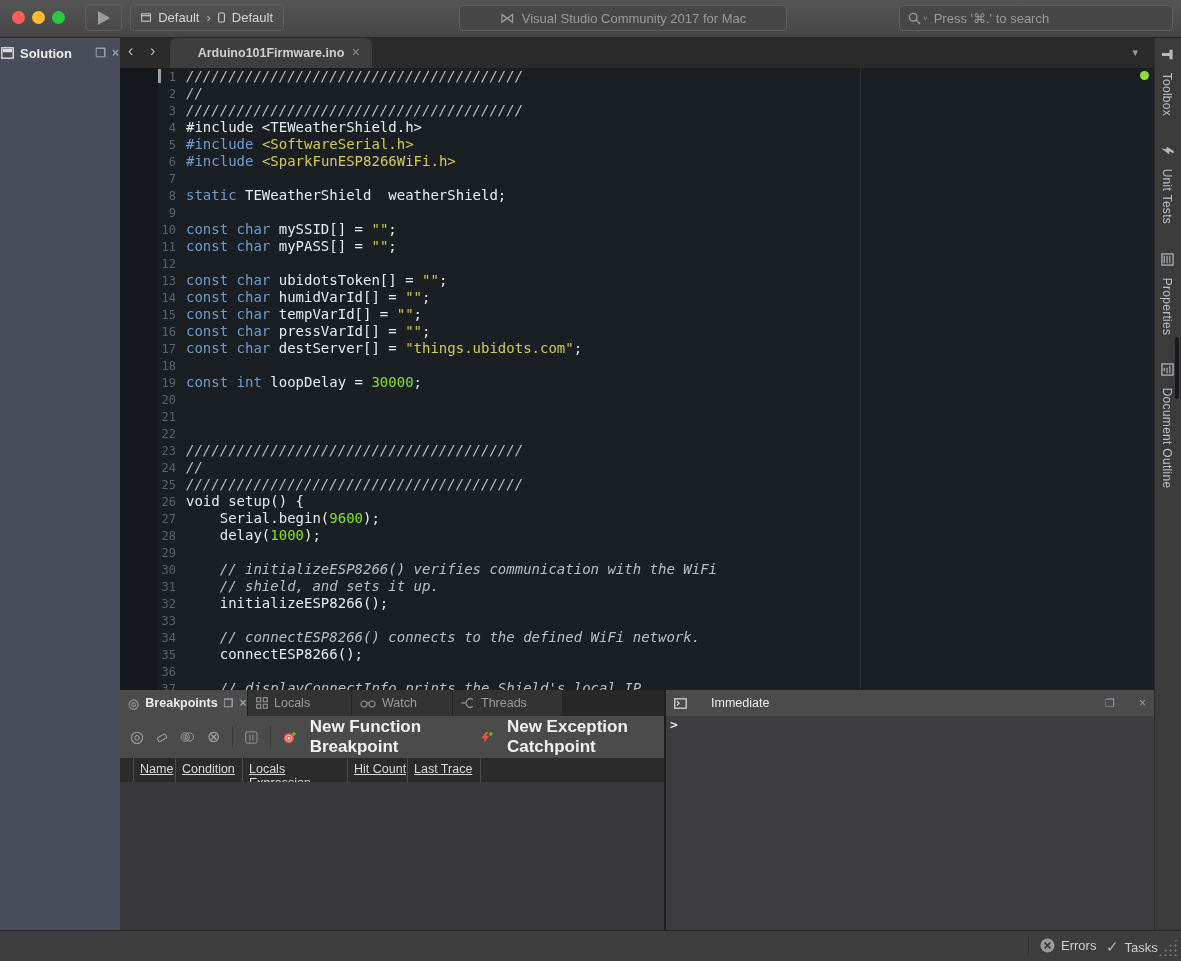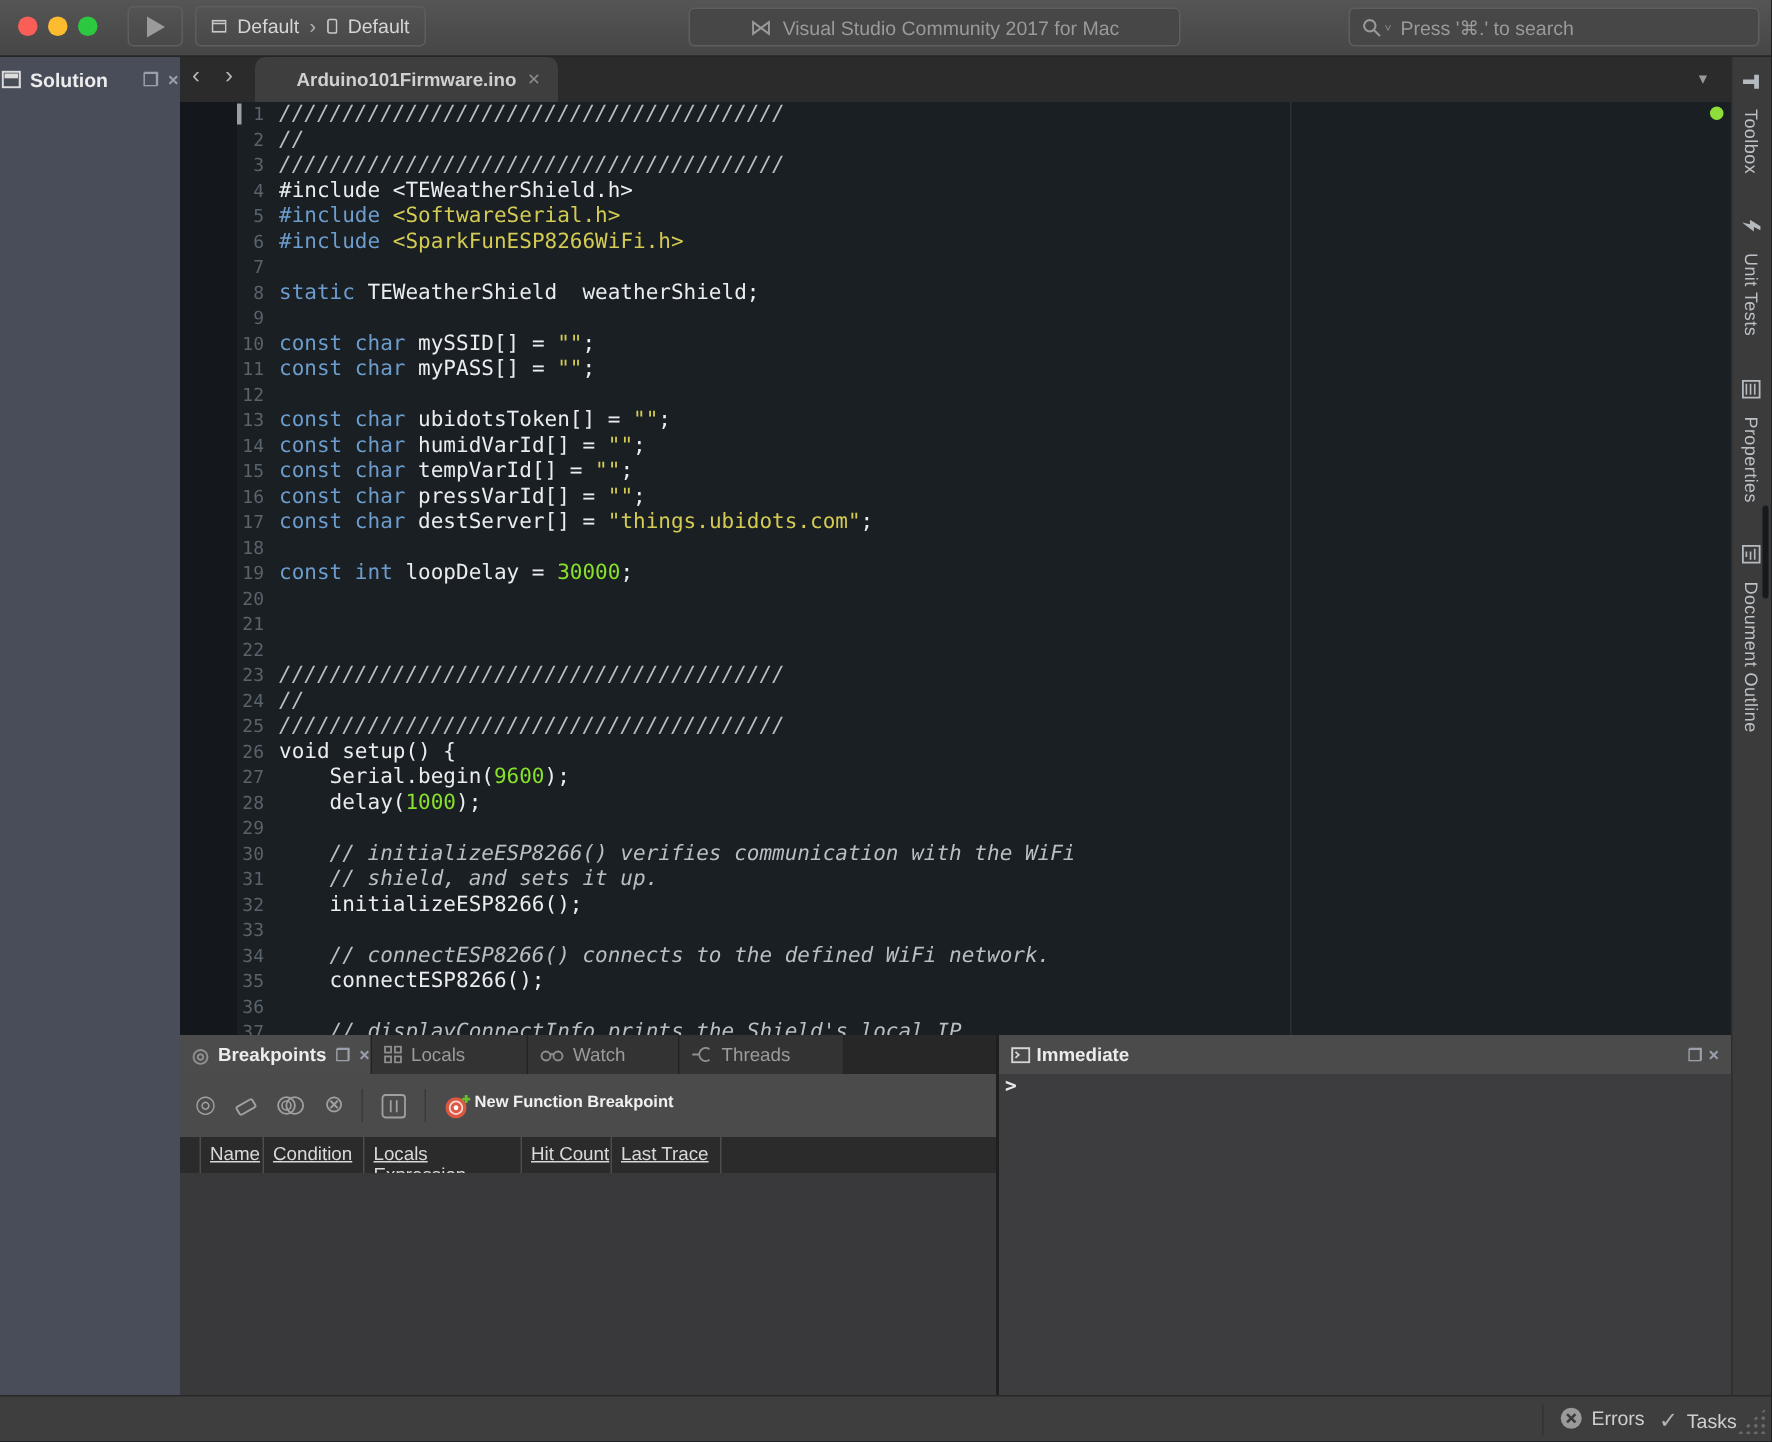--- a/index.html
+++ b/index.html
@@ -59,29 +59,29 @@
   
   #bp-tabs{left:120px;top:690px;width:544px;height:26px;background:#272727;display:flex;}
   .btab{display:flex;align-items:center;gap:6px;padding:0 8px;box-sizing:border-box;
         background:#333;border-right:1px solid #232323;color:#9b9b9b;font-size:12.5px;}
   .btab.active{background:#4c4c4c;color:#ececec;font-weight:bold;}
   .btab .ic{color:#8f8f8f;font-size:13px;line-height:1;}
   #bp-toolbar{left:120px;top:716px;width:544px;height:42px;background:#4b4b4b;display:flex;
               align-items:center;padding-left:10px;box-sizing:border-box;gap:12px;}
   .glyph-ic{color:#9fa0a0;font-size:16px;line-height:1;}
   .vsep{width:1px;height:22px;background:#3a3a3a;}
-  .bp-btn{display:flex;gap:2px;color:#f0f0f0;font-size:11px;font-weight:bold;}
+  .bp-btn{display:flex;align-items:center;gap:14px;color:#f0f0f0;font-size:17px;font-weight:bold;}
   #bp-header{left:120px;top:758px;width:544px;height:24px;background:#2b2b2b;display:flex;
              color:#d9d9d9;font-size:12.5px;text-decoration:underline;}
   .hcell{border-right:1px solid #4d4d4d;box-sizing:border-box;padding:4px 0 0 6px;height:24px;}
   #bp-body{left:120px;top:782px;width:544px;height:148px;background:#39393c;}
   #pane-div{left:664px;top:690px;width:2px;height:240px;background:#1f1f1f;}
   #imm-header{left:666px;top:690px;width:488px;height:26px;background:#4b4b4b;display:flex;
-              align-items:center;padding:0 8px;gap:4px;color:#ececec;font-size:12.5px;
-              font-weight:bold;box-sizing:border-box;}
+              align-items:center;padding:0 8px;gap:24px;color:#ececec;font-size:12.5px;
+              font-weight:normal;box-sizing:border-box;}
   #imm-body{left:666px;top:716px;width:488px;height:214px;background:#3d3d40;}
   #imm-prompt{position:absolute;left:4px;top:1px;color:#e8e8e8;font-family:"DejaVu Sans Mono",monospace;
               font-size:13px;font-weight:bold;}
 
   
   #statusbar{left:0;top:930px;width:1181px;height:31px;background:#3e3e3e;
              border-top:1px solid #282828;box-sizing:border-box;}
   .sb-item{display:flex;align-items:center;gap:6px;color:#cfcfcf;font-size:13px;}
   #grip{left:1158px;top:938px;width:20px;height:18px;
         background-image:radial-gradient(#6a6a6a 1px,transparent 1.3px);
@@ -248,20 +248,28 @@
     <div class="bp-btn">
       <svg width="18" height="17" viewBox="0 0 18 17">
         <circle cx="8" cy="9.5" r="7" fill="#dd5642"></circle>
         <circle cx="8" cy="9.5" r="4.2" fill="none" stroke="#f7d7d0" stroke-width="1.2"></circle>
         <circle cx="8" cy="9.5" r="1.6" fill="#fff"></circle>
         <line x1="14.8" y1="1" x2="14.8" y2="6.4" stroke="#67bf2e" stroke-width="1.9"></line>
         <line x1="12.1" y1="3.7" x2="17.5" y2="3.7" stroke="#67bf2e" stroke-width="1.9"></line>
       </svg>
       <span>New Function Breakpoint</span>
     </div>
+    <div class="bp-btn" style="margin-left:8px">
+      <svg width="18" height="17" viewBox="0 0 18 17">
+        <polygon points="8,1 2,10 6.5,10 4.5,17 13,6 8.5,6 11.5,1" fill="#e0563e"></polygon>
+        <line x1="14.8" y1="1" x2="14.8" y2="6.4" stroke="#67bf2e" stroke-width="1.9"></line>
+        <line x1="12.1" y1="3.7" x2="17.5" y2="3.7" stroke="#67bf2e" stroke-width="1.9"></line>
+      </svg>
+      <span>New Exception Catchpoint</span>
+    </div>
   </div>
 
   <div class="abs" id="bp-header">
     <div class="hcell" style="width:14px"></div>
     <div class="hcell" style="width:42px">Name</div>
     <div class="hcell" style="width:67px">Condition</div>
     <div class="hcell" style="width:105px">Locals Expression</div>
     <div class="hcell" style="width:60px">Hit Count</div>
     <div class="hcell" style="width:73px">Last Trace</div>
     <div style="flex:1"></div>

